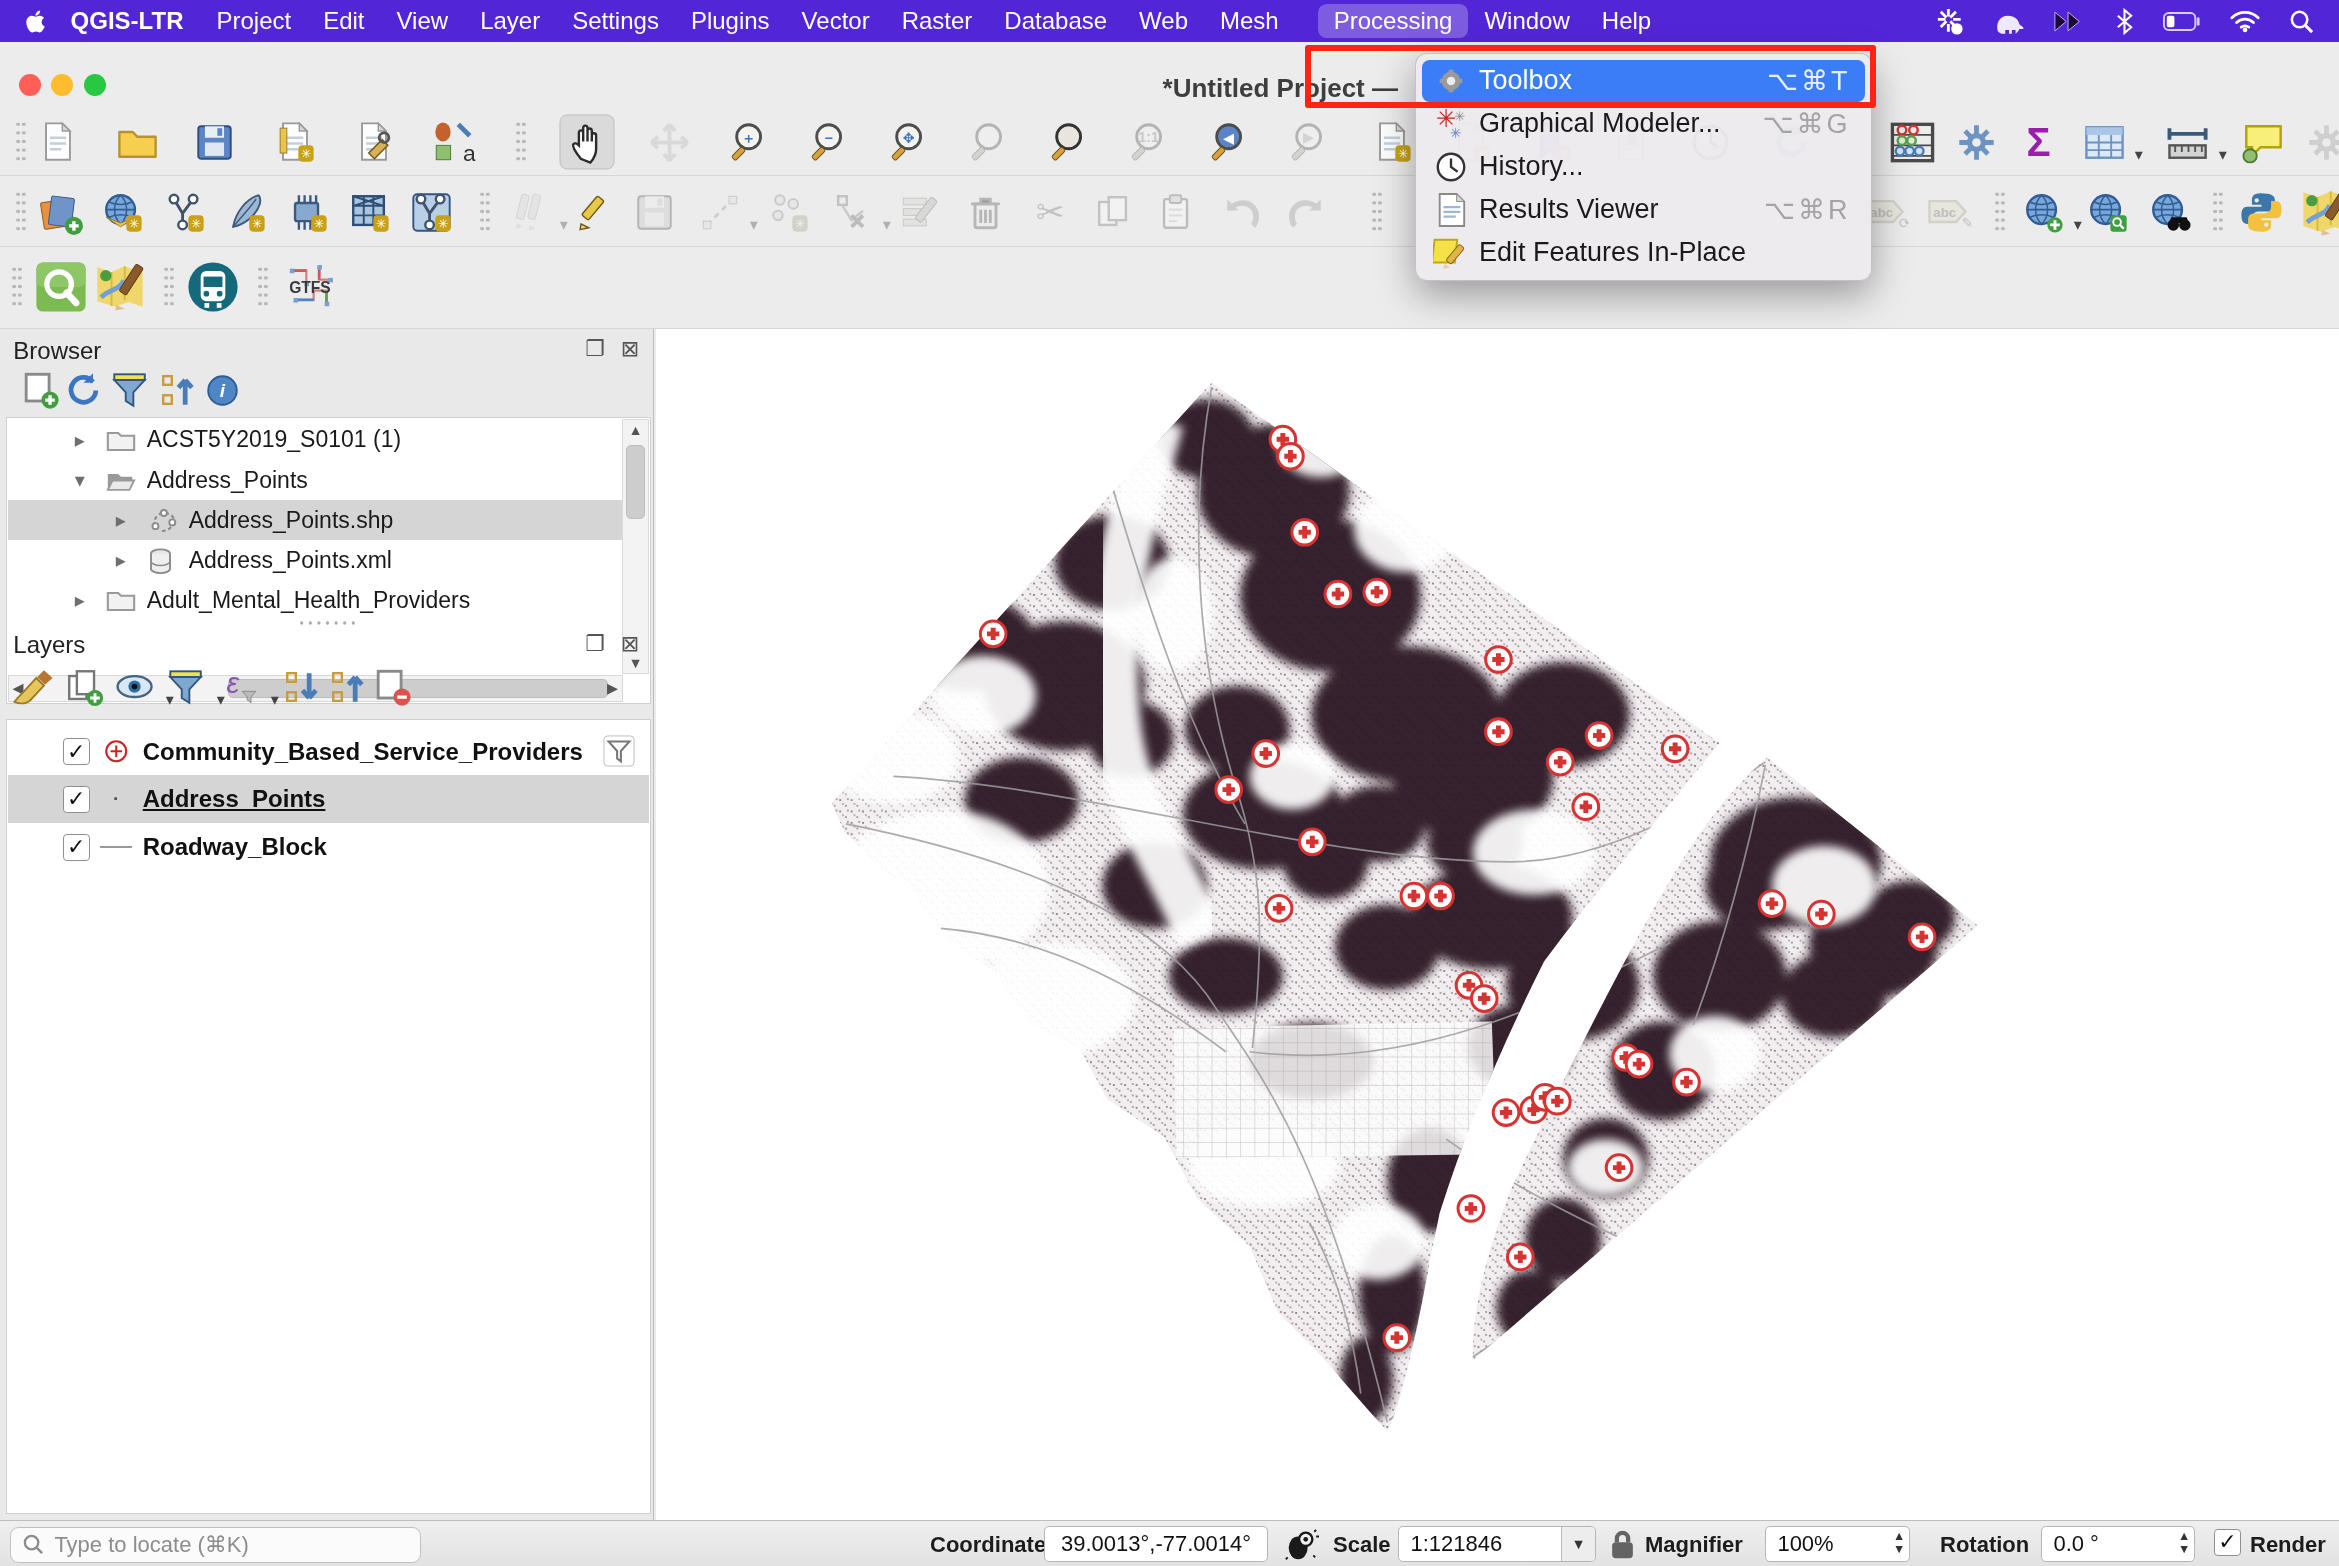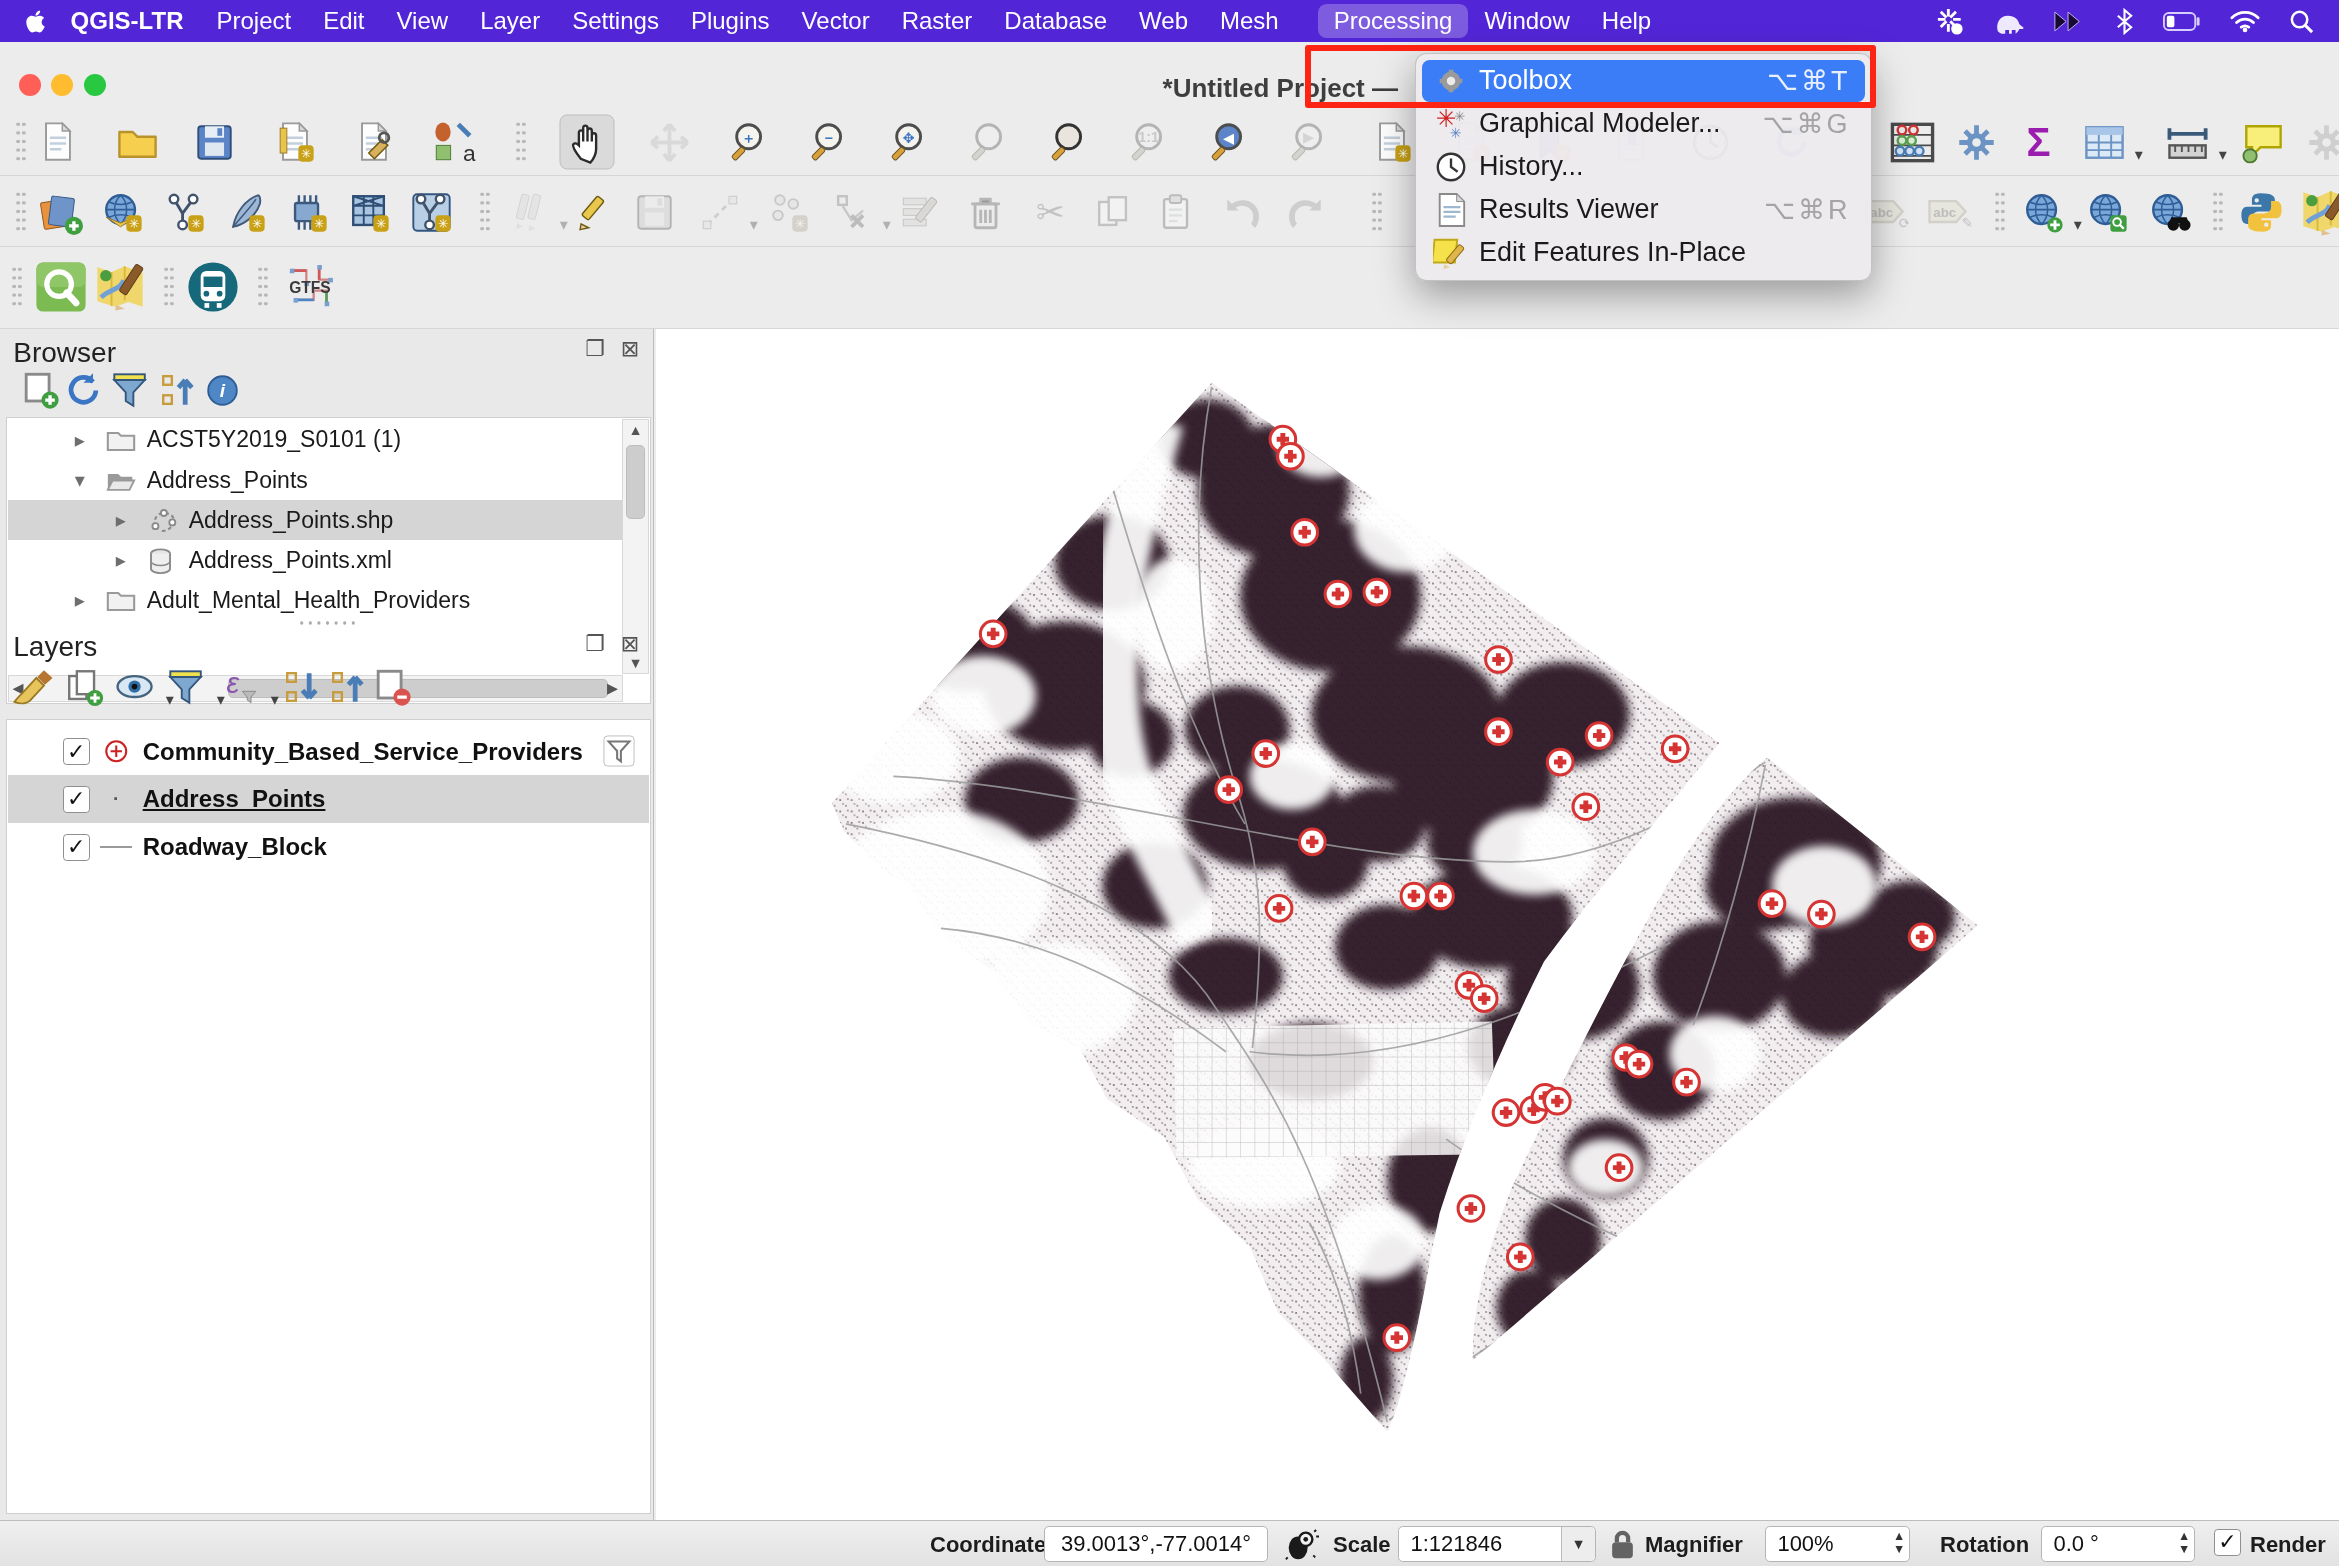--- a/index.html
+++ b/index.html
@@ -31,21 +31,21 @@
              transform:translate(-50%,-50%); border-radius:7.6px; }
   .tb-icon.pressed { background:#dadada; border:1px solid #bdbdbd; }
   .faded { opacity:.35; filter:grayscale(85%); }
   .dd-arrow { position:absolute; right:-11.4px; bottom:5.7px; font-size:16px; color:#444; }
   .vhandle { position:absolute; width:11.4px; height:44px; transform:translate(-50%,-50%);
              background-image:radial-gradient(circle,#b5b5b5 1.6px,transparent 2px); background-size:5.7px 8.6px; }
 
   
   .dock { position:absolute; left:0; top:329px; width:654px; height:1191px; background:#e9e9e9;
           border-right:1.9px solid #bcbcbc; }
-  .panel-title { position:absolute; left:13.3px; font-size:28px; color:#222; }
+  .panel-title { position:absolute; left:13.3px; font-size:24px; color:#222; }
   .panel-btns { position:absolute; right:9.5px; display:flex; gap:7.6px; color:#555; font-size:22px; }
   .panel-btns span { width:27px; height:25px; display:flex; align-items:center; justify-content:center; }
   .ptoolbar { position:absolute; left:0; width:100%; }
   .white-area { position:absolute; left:5.7px; width:645px; background:#fff; border:1px solid #cfcfcf; }
   .tree-row { position:absolute; left:1px; right:1px; height:40px; display:flex; align-items:center; font-size:23px; color:#1a1a1a; }
   .tree-row.selected { background:#d5d5d5; }
   .expander { position:absolute; color:#6e6e6e; font-size:20px; }
   .layer-row { position:absolute; left:1px; right:1px; height:48px; display:flex; align-items:center; font-size:24px; font-weight:bold; color:#111; }
   .layer-row.selected { background:#d5d5d5; }
   .checkbox { width:27px; height:27px; background:#fff; border:1.9px solid #8f8f8f; border-radius:3.8px;
@@ -1083,20 +1083,27 @@
           <path d="M-6.5 0h13M0 -6.5v13" stroke="#d63333" stroke-width="5.2"></path>
         </g>
         <g transform="translate(780,1061)">
           <circle r="13.5" fill="#fff" stroke="#d63333" stroke-width="3.2"></circle>
           <path d="M-6.5 0h13M0 -6.5v13" stroke="#d63333" stroke-width="5.2"></path>
         </g>
       </g>
     </svg></div>
 
 <div class="statusbar">
+  <div class="locate">
+    <svg width="23" height="23" viewBox="0 0 24 24">
+        <circle cx="10" cy="10" r="7" fill="none" stroke="#8d8d8d" stroke-width="2.4"></circle>
+        <path d="M15.5 15.5L21 21" stroke="#8d8d8d" stroke-width="2.6"></path>
+      </svg>
+    <span>Type to locate (⌘K)</span>
+  </div>
   <span class="sb-label" style="left:930px;">Coordinate</span>
   <div class="sb-box" style="left:1044px;width:224px;">
       <span>39.0013°,-77.0014°</span>
     </div>
   <span style="position:absolute;left:1282px;top:5.7px;">
     <svg width="38" height="36" viewBox="0 0 40 38">
         <ellipse cx="17" cy="22" rx="10" ry="12" fill="#1a1a1a"></ellipse>
         <circle cx="25" cy="13" r="7" fill="#f2f2f2" stroke="#1a1a1a" stroke-width="2.5"></circle>
         <circle cx="25" cy="13" r="2.5" fill="#1a1a1a"></circle>
         <path d="M34 5l2-2M36 10h3M6 32l-2 2M33 30l2 2" stroke="#1a1a1a" stroke-width="2"></path>

